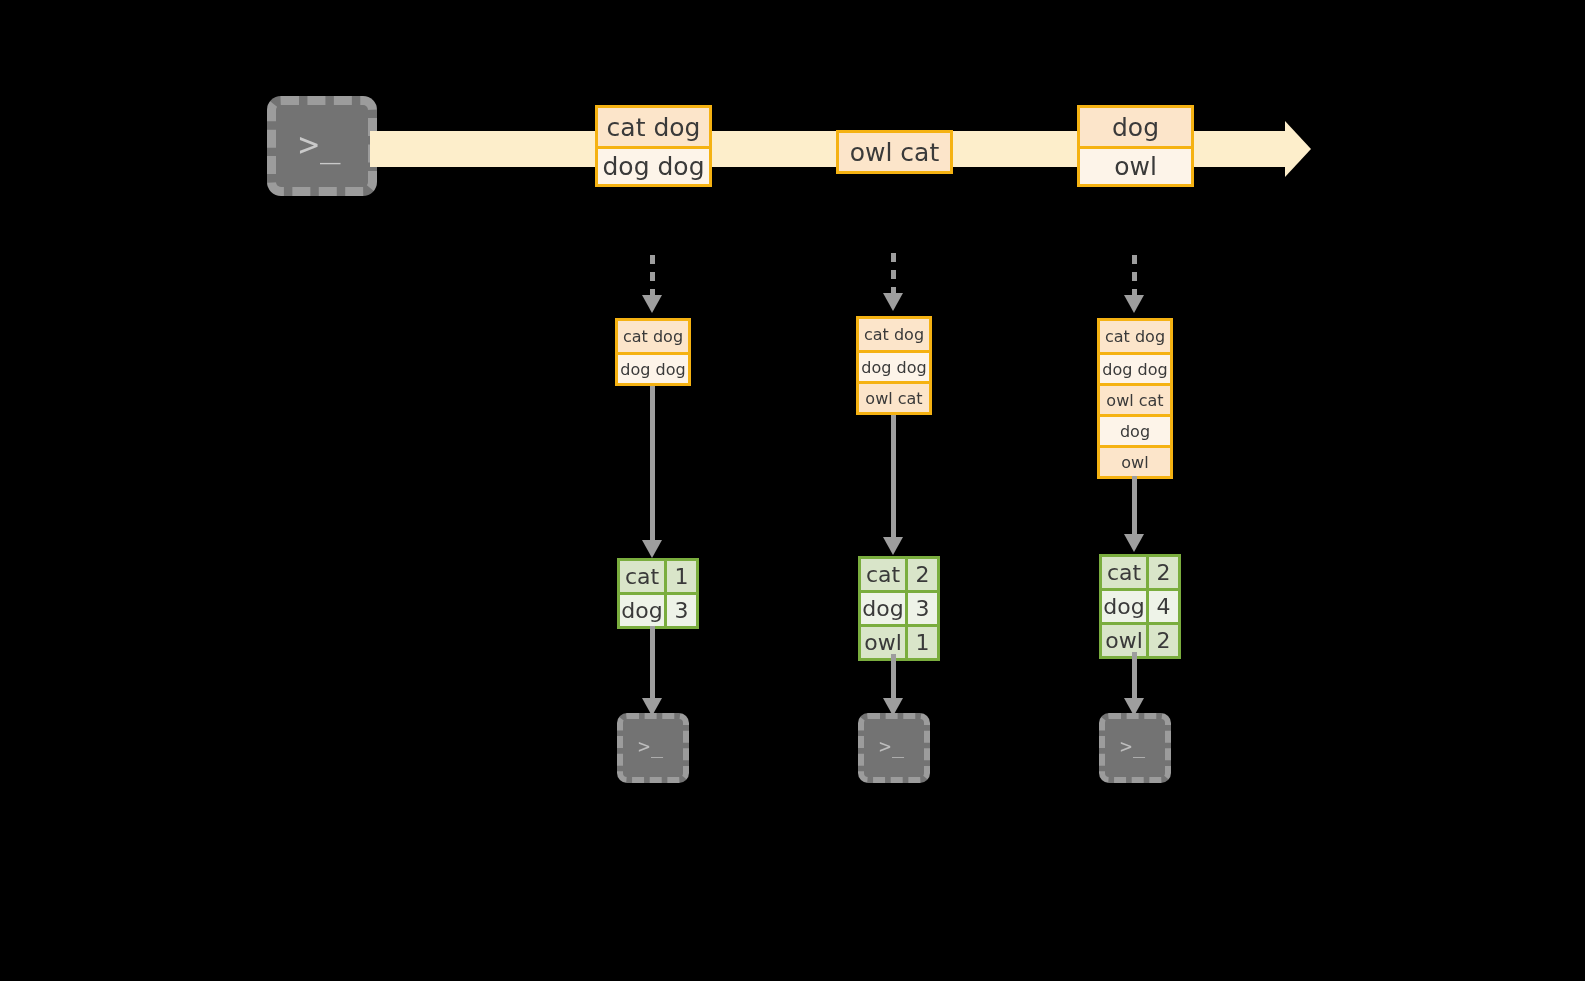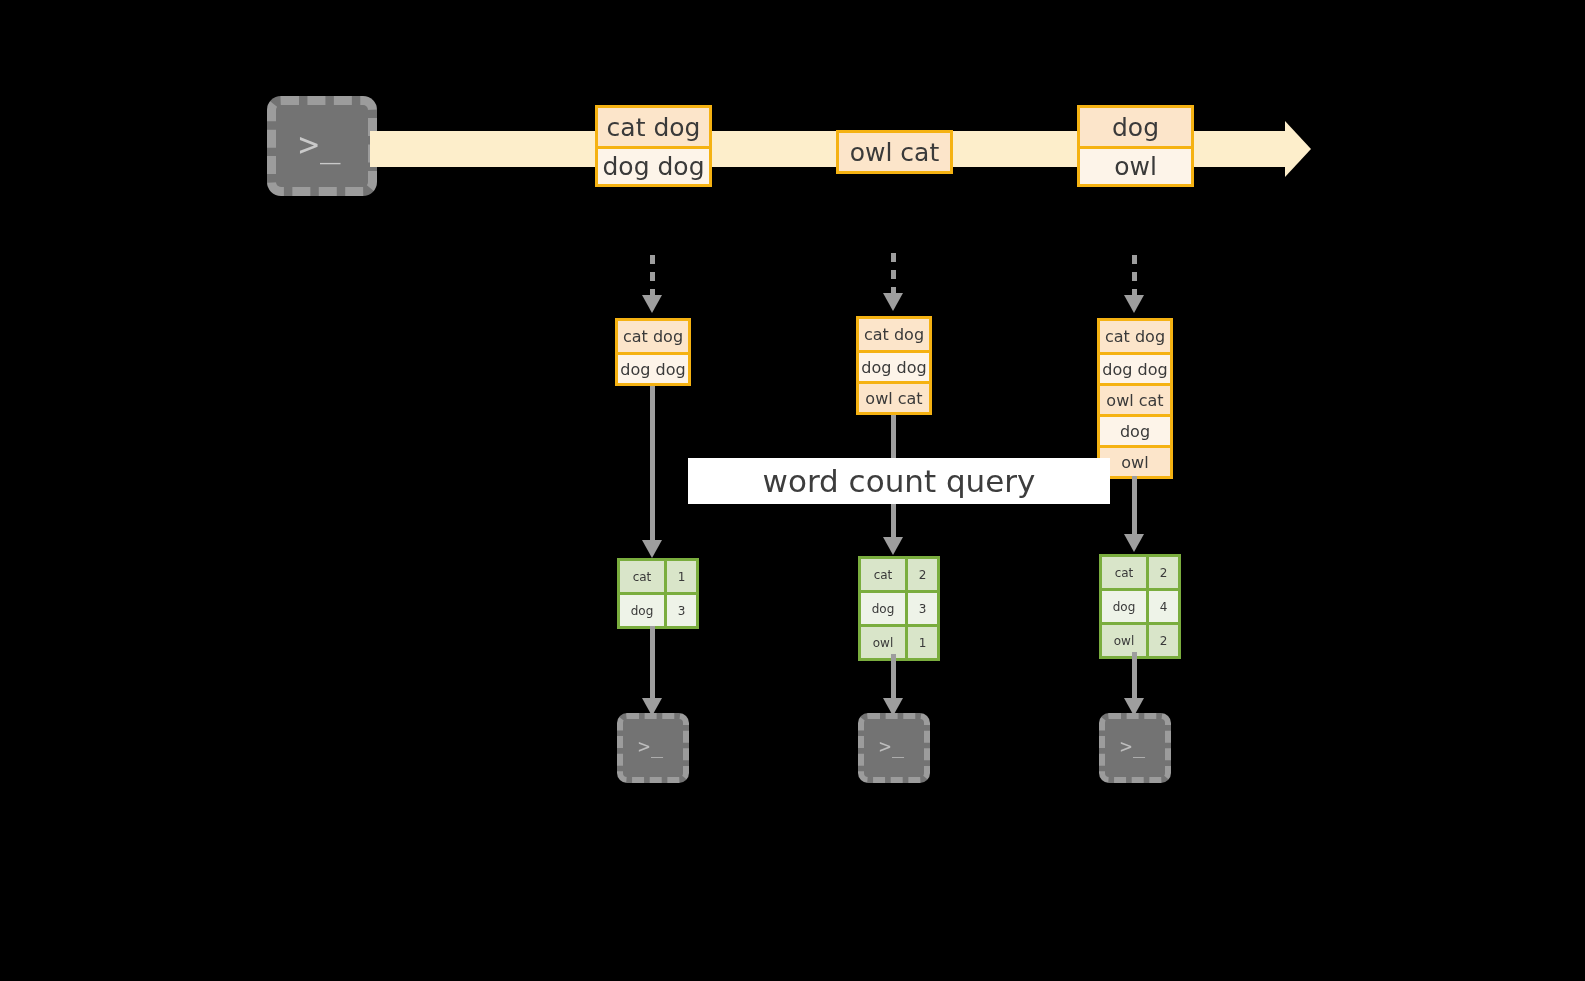--- a/index.html
+++ b/index.html
@@ -31,21 +31,21 @@
   .obox .row + .row{border-top:3px solid #f5b212;}
   .obox .row.dark{background:#fce5ca;}
   .obox .row.light{background:#fdf4e9;}
 
   .big-row{height:38px;font-size:25px;}
   .sm-row{height:31px;font-size:16px;}
 
   
   .gtab{position:absolute;box-sizing:border-box;border:3px solid #7aad3e;
         background:#eef3e8;}
-  .gtab .grow{display:flex;height:31px;font-size:12px;}
+  .gtab .grow{display:flex;height:31px;font-size:22px;}
   .gtab .grow + .grow{border-top:3px solid #7aad3e;}
   .gtab .grow.dark{background:#d9e5c9;}
   .gtab .grow.light{background:#eef3e8;}
   .gtab .gkey{width:47px;box-sizing:border-box;display:flex;align-items:center;
               justify-content:center;border-right:3px solid #7aad3e;}
   .gtab .gval{width:29px;box-sizing:border-box;display:flex;align-items:center;
               justify-content:center;}
 
   
   .vline{position:absolute;background:#9e9e9e;width:5px;}
@@ -177,17 +177,14 @@
     </div>
   </div>
 
   <div class="vline" style="left:1132px;top:652px;height:50px;"></div>
   <div class="vhead" style="left:1124px;top:698px;border-width:18px 10.5px 0 10.5px;"></div>
 
   <div class="term small" style="left:1099px;top:713px;width:72px;height:70px;">
     <span class="prompt">&gt;_</span>
   </div>
 
-  <div class="banner" style="left:688px;top:458px;width:422px;height:46px;">
-    <span>word count query</span>
-  </div>
 
 </div>
 
 </body></html>

